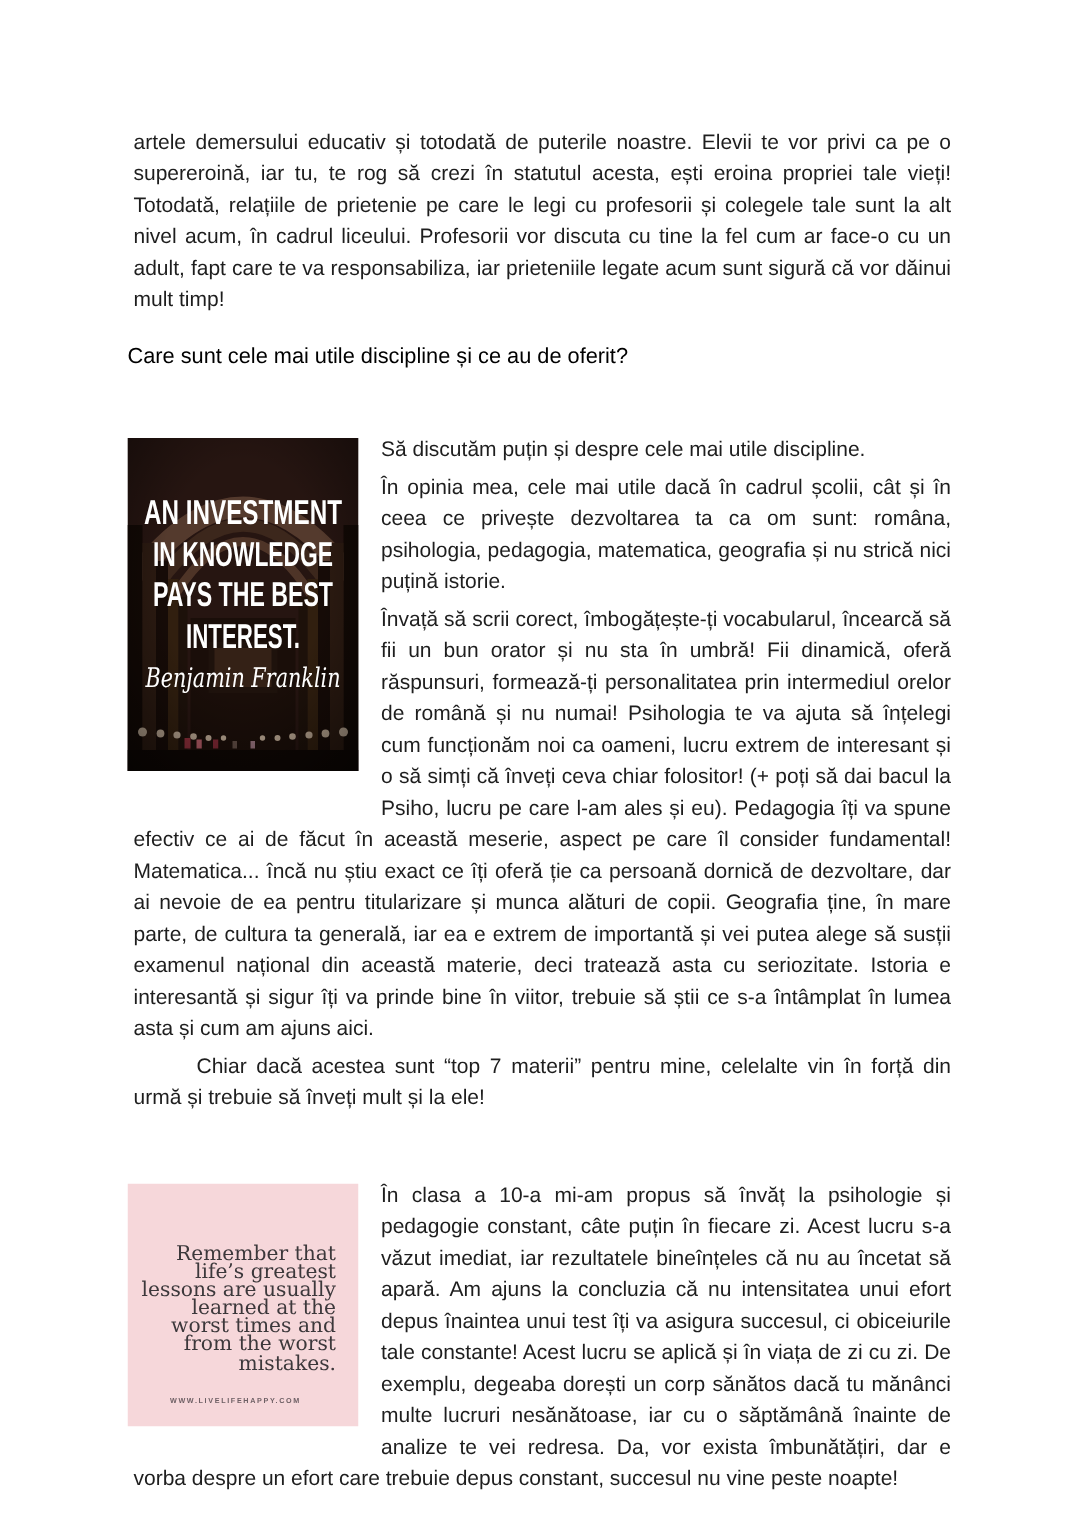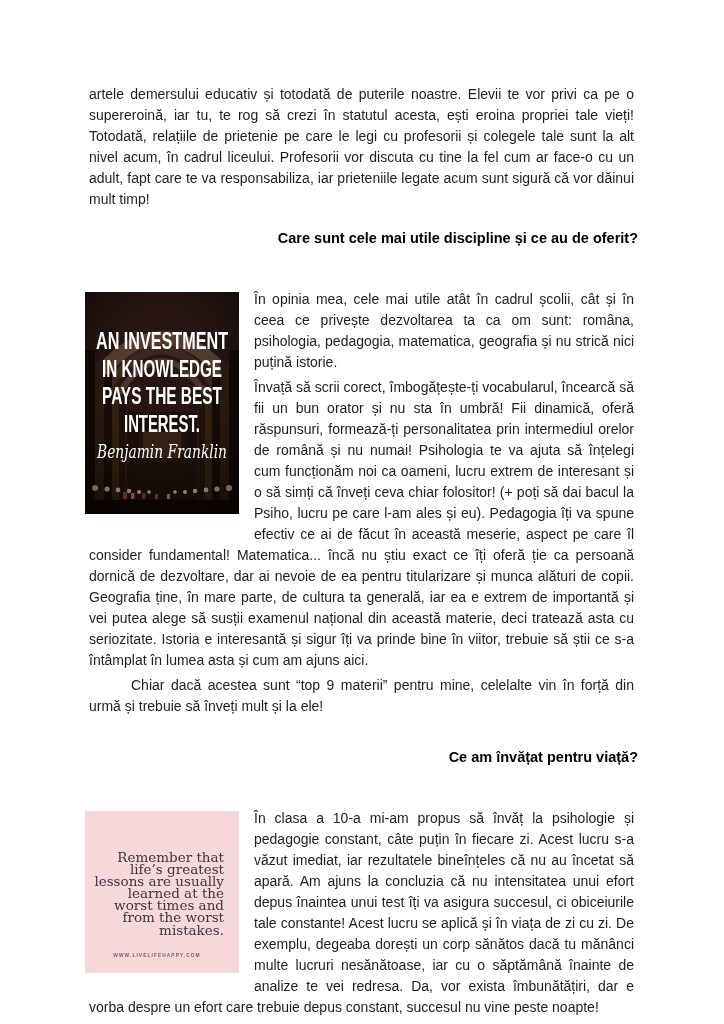--- a/index.html
+++ b/index.html
@@ -8,22 +8,22 @@
     background:#ffffff;
     font-family:"Liberation Sans", sans-serif;
   }
   .page{
     position:absolute;left:85px;top:80px;width:553px;
     font-size:14px;line-height:21px;color:#1e1e1e;
     text-align:justify;
   }
   .page p{margin:4px;}
   h2.heading{
-    font-size:14.5px;line-height:21px;font-weight:bold;color:#000;
-    margin:18px 0 0 0;text-align:right;clear:both;
+    font-size:14.5px;line-height:21px;font-weight:normal;color:#000;
+    margin:18px 0 0 0;text-align:left;clear:both;
   }
   h2.heading.second{margin-top:26px;}
   .section{margin-top:40px;}
   .section::after{content:"";display:block;clear:both;}
   .quote-img{float:left;display:block;}
   .img-library{margin:3px 15px 26px 0;}
   .img-pink{margin:3px 15px 24px 0;}
   .indent{text-indent:42px;}
   .qcaps{
     font-family:"Liberation Sans", sans-serif;font-weight:bold;
@@ -103,26 +103,26 @@
       </g>
       <rect width="154" height="222" fill="url(#vig)"></rect>
 
       <text class="qcaps" x="77" y="57" font-size="23" text-anchor="middle" textLength="132" lengthAdjust="spacingAndGlyphs">AN INVESTMENT</text>
       <text class="qcaps" x="77" y="85" font-size="23" text-anchor="middle" textLength="120" lengthAdjust="spacingAndGlyphs">IN KNOWLEDGE</text>
       <text class="qcaps" x="77" y="112" font-size="23" text-anchor="middle" textLength="120" lengthAdjust="spacingAndGlyphs">PAYS THE BEST</text>
       <text class="qcaps" x="77" y="140" font-size="23" text-anchor="middle" textLength="76" lengthAdjust="spacingAndGlyphs">INTEREST.</text>
       <text class="qscript" x="77" y="166" font-size="18" text-anchor="middle" textLength="130" lengthAdjust="spacingAndGlyphs">Benjamin Franklin</text>
     </svg>
 
-    <p>În opinia mea, cele mai utile atât în cadrul școlii, cât și în ceea ce privește dezvoltarea ta ca om sunt: româna, psihologia, pedagogia, matematica, geografia și nu strică nici puțină istorie.</p>
+    <p>Să discutăm puțin și despre cele mai utile discipline.</p>
+    <p>În opinia mea, cele mai utile dacă în cadrul școlii, cât și în ceea ce privește dezvoltarea ta ca om sunt: româna, psihologia, pedagogia, matematica, geografia și nu strică nici puțină istorie.</p>
     <p>Învață să scrii corect, îmbogățește-ți vocabularul, încearcă să fii un bun orator și nu sta în umbră! Fii dinamică, oferă răspunsuri, formează-ți personalitatea prin intermediul orelor de română și nu numai! Psihologia te va ajuta să înțelegi cum funcționăm noi ca oameni, lucru extrem de interesant și o să simți că înveți ceva chiar folositor! (+ poți să dai bacul la Psiho, lucru pe care l-am ales și eu). Pedagogia îți va spune efectiv ce ai de făcut în această meserie, aspect pe care îl consider fundamental! Matematica... încă nu știu exact ce îți oferă ție ca persoană dornică de dezvoltare, dar ai nevoie de ea pentru titularizare și munca alături de copii. Geografia ține, în mare parte, de cultura ta generală, iar ea e extrem de importantă și vei putea alege să susții examenul național din această materie, deci tratează asta cu seriozitate. Istoria e interesantă și sigur îți va prinde bine în viitor, trebuie să știi ce s-a întâmplat în lumea asta și cum am ajuns aici.</p>
-    <p class="indent">Chiar dacă acestea sunt “top 9 materii” pentru mine, celelalte vin în forță din urmă și trebuie să înveți mult și la ele!</p>
+    <p class="indent">Chiar dacă acestea sunt “top 7 materii” pentru mine, celelalte vin în forță din urmă și trebuie să înveți mult și la ele!</p>
   </div>
 
-  <h2 class="heading second">Ce am învățat pentru viață?</h2>
 
   <div class="section">
 
     <svg class="quote-img img-pink" width="154" height="162" viewBox="0 0 154 162" xmlns="http://www.w3.org/2000/svg">
       <rect width="154" height="162" fill="#f6d7da"></rect>
       <g fill="#3c383b">
         <text class="pink-line" x="139" y="51" font-size="13.5" text-anchor="end">Remember that</text>
         <text class="pink-line" x="139" y="63" font-size="13.5" text-anchor="end">life’s greatest</text>
         <text class="pink-line" x="139" y="75" font-size="13.5" text-anchor="end">lessons are usually</text>
         <text class="pink-line" x="139" y="87" font-size="13.5" text-anchor="end">learned at the</text>

